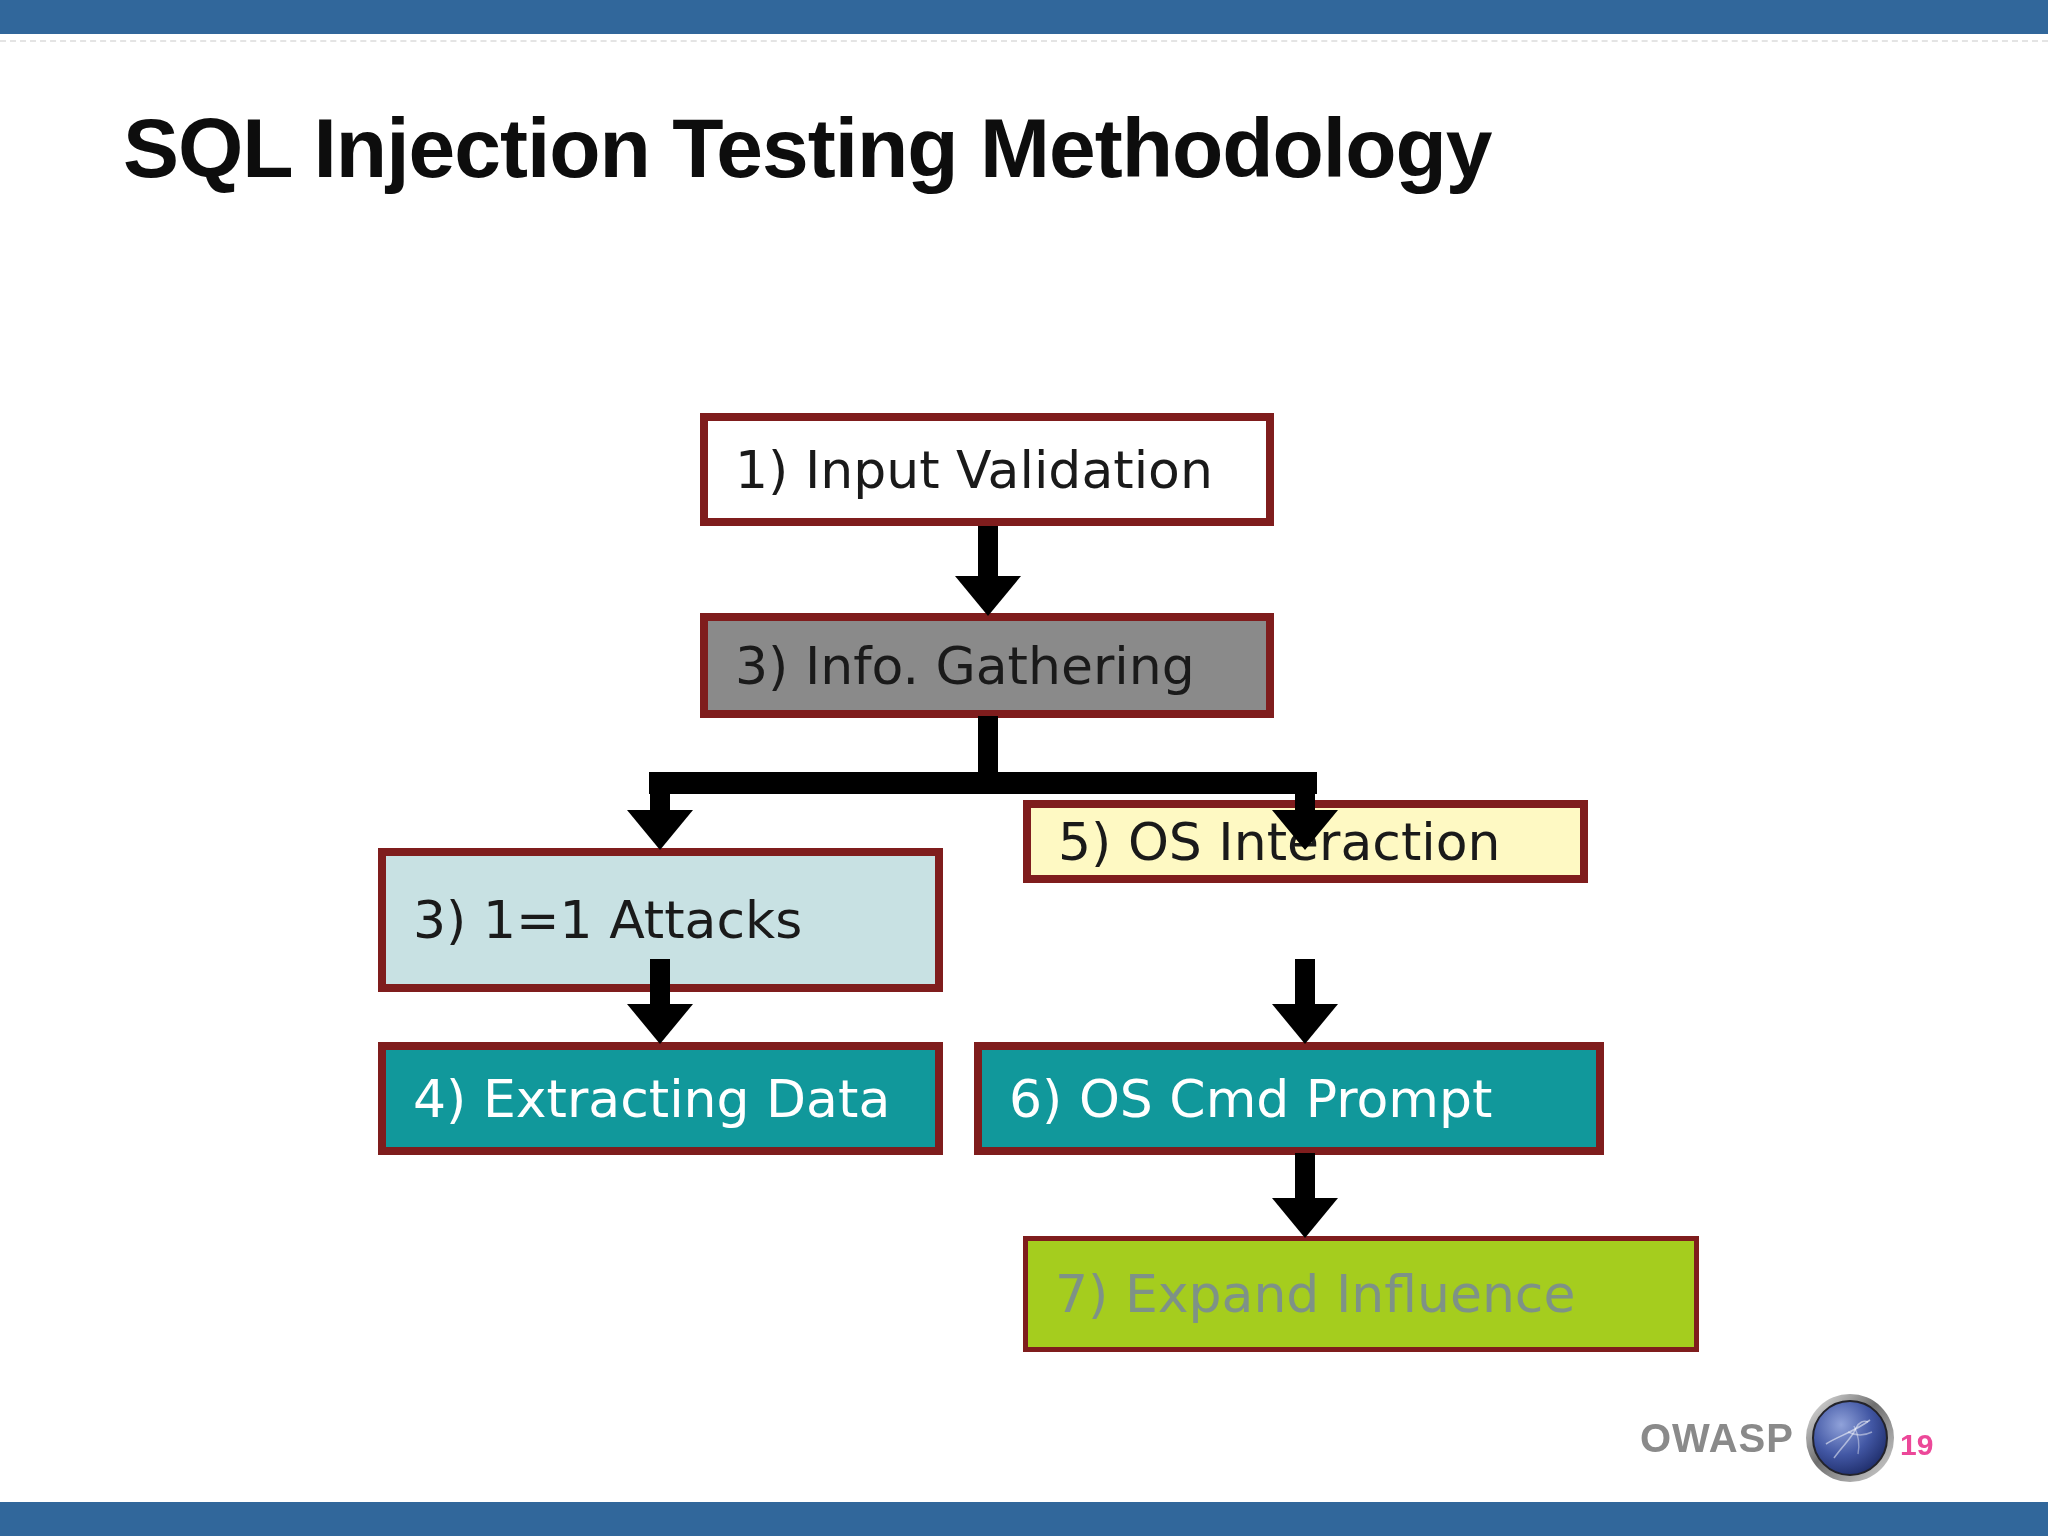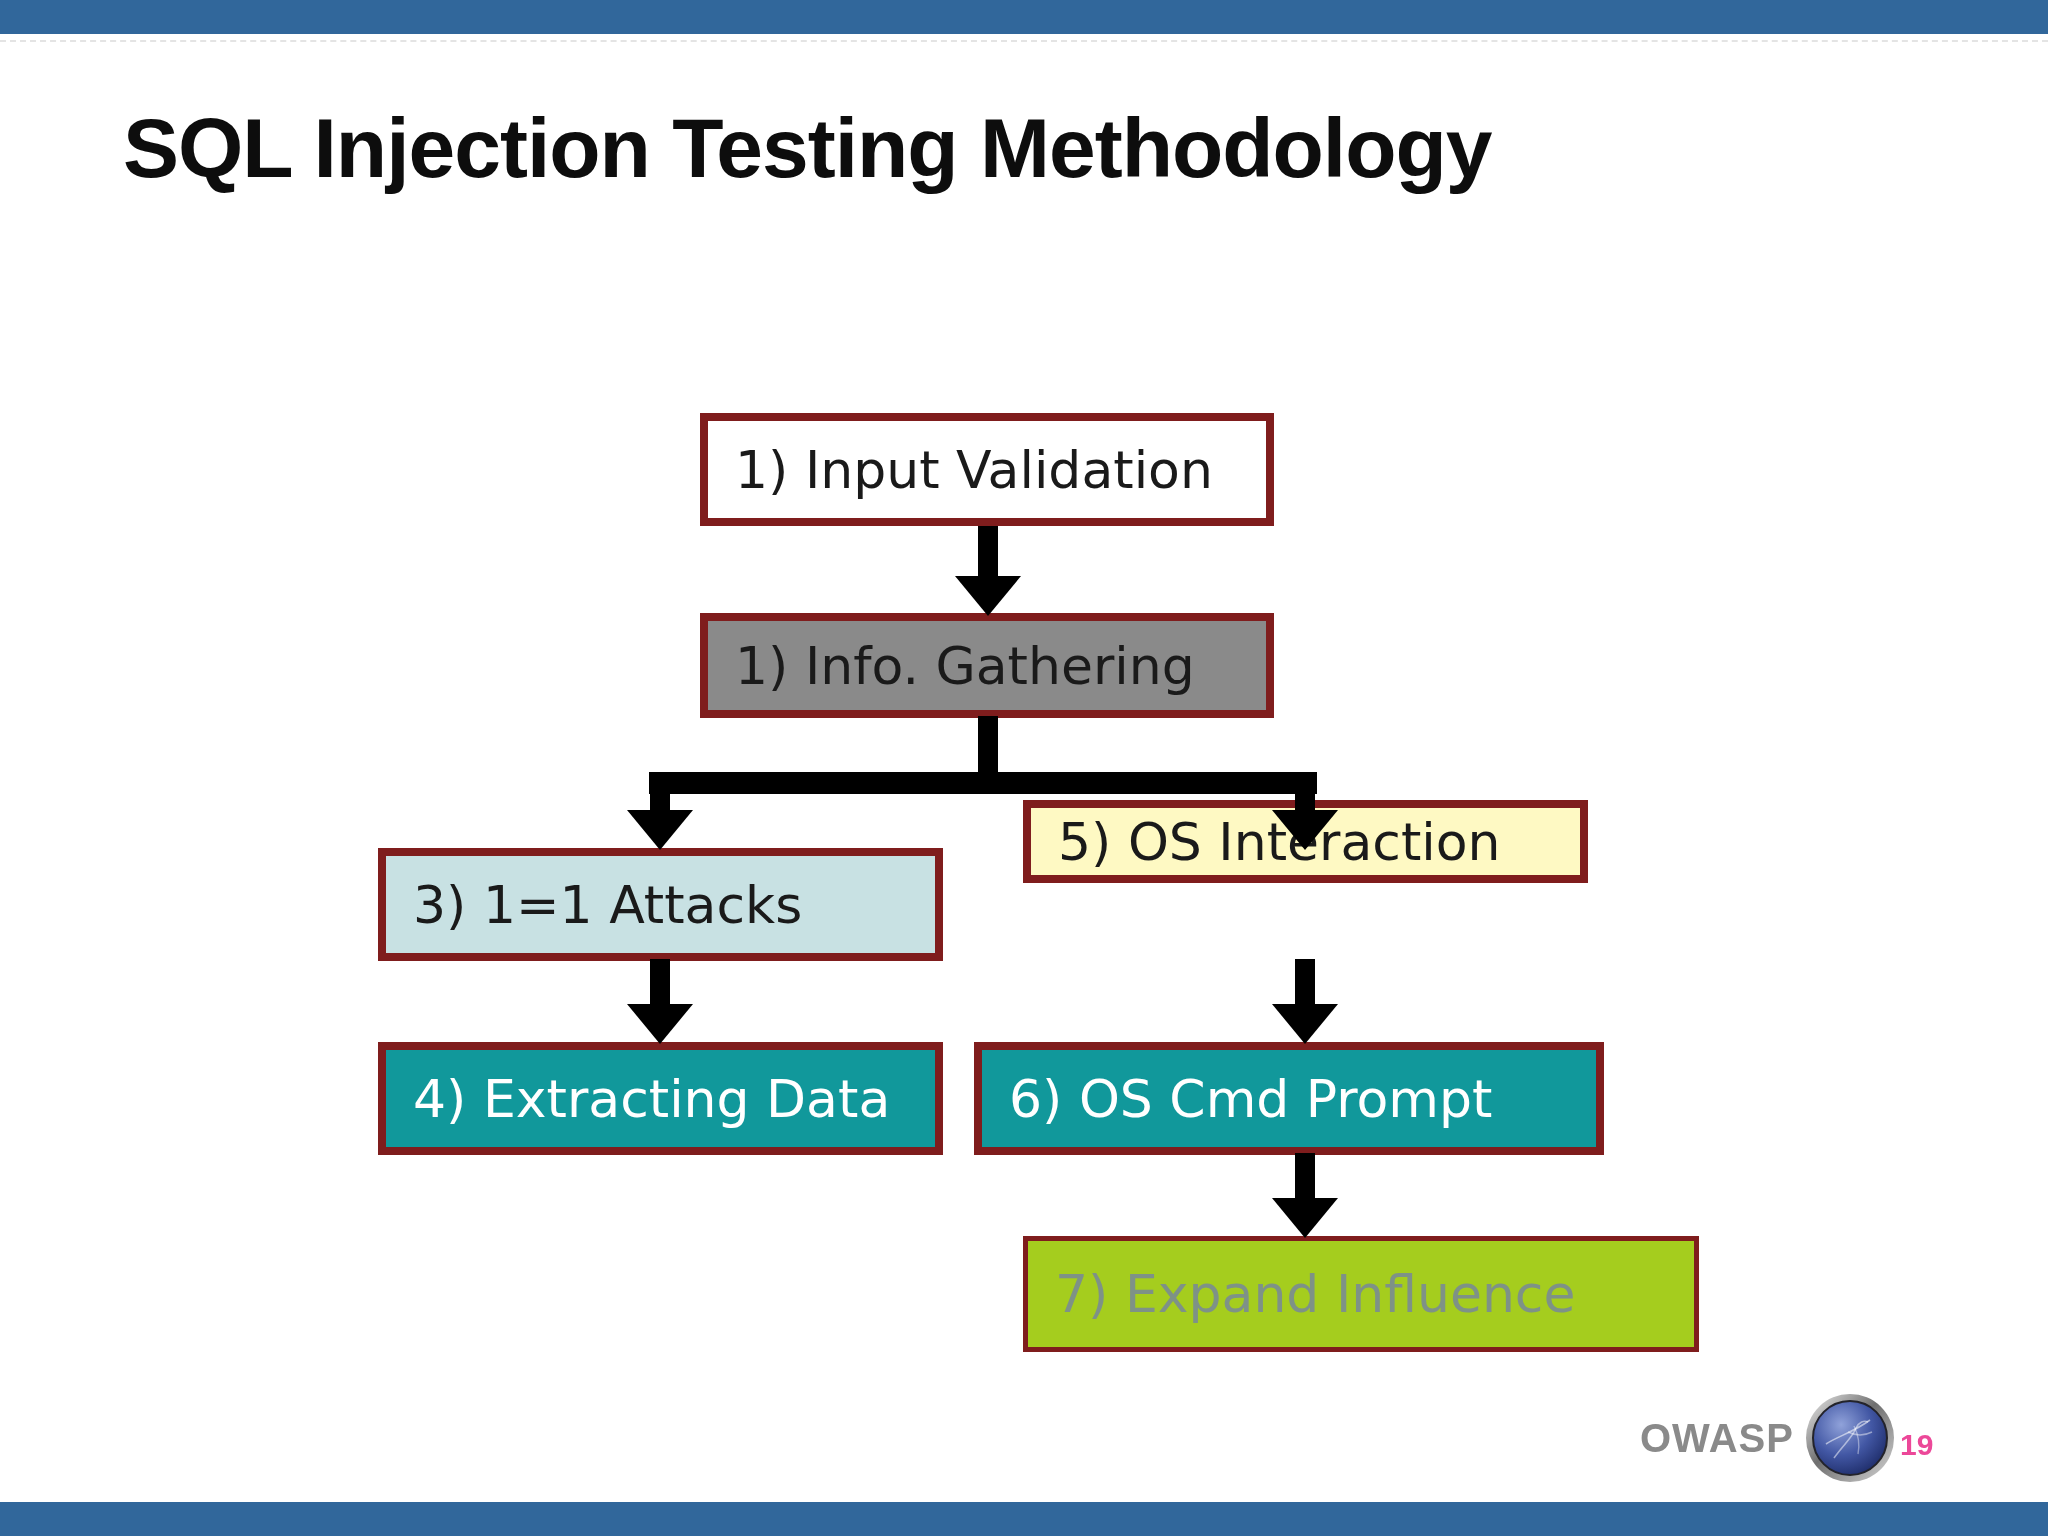--- a/index.html
+++ b/index.html
@@ -44,21 +44,21 @@
     border: 8px solid #7f1d1d;
     display: flex;
     align-items: center;
     padding-left: 27px;
     font-size: 52px;
     color: #1a1a1a;
     white-space: nowrap;
   }
   .n1 { left: 700px; top: 413px; width: 574px; height: 113px; background: #ffffff; }
   .n2 { left: 700px; top: 613px; width: 574px; height: 105px; background: #8a8a8a; }
-  .n3 { left: 378px;  top: 848px; width: 565px; height: 113px; background: #c8e1e3; }
+  .n3 { left: 378px;  top: 848px; width: 565px; height: 144px; background: #c8e1e3; }
   .n5 { left: 1023px; top: 800px; width: 565px; height: 83px; background: #fef9c3; }
   .n4 { left: 378px;  top: 1042px; width: 565px; height: 113px; background: #11989b; color: #ffffff; }
   .n6 { left: 974px; top: 1042px; width: 630px; height: 113px; background: #11989b; color: #ffffff; }
   .n7 { left: 1023px; top: 1236px; width: 676px; height: 116px; background: #a5cd1e; color: #7e9287; border-width: 5px; }
   .shaft {
     position: absolute;
     width: 20px;
     background: #000000;
   }
   .hbar {
@@ -108,21 +108,21 @@
 
   <div class="bar top"></div>
   <div class="header-divider"></div>
 
   <div class="title">SQL Injection Testing Methodology</div>
 
   <div class="node n1">
     <span>1) Input Validation</span>
   </div>
   <div class="node n2">
-    <span>1) Info. Gathering</span>
+    <span>3) Info. Gathering</span>
   </div>
   <div class="node n3">
     <span>3) 1=1 Attacks</span>
   </div>
   <div class="node n5">
     <span>5) OS Interaction</span>
   </div>
   <div class="node n4">
     <span>4) Extracting Data</span>
   </div>

